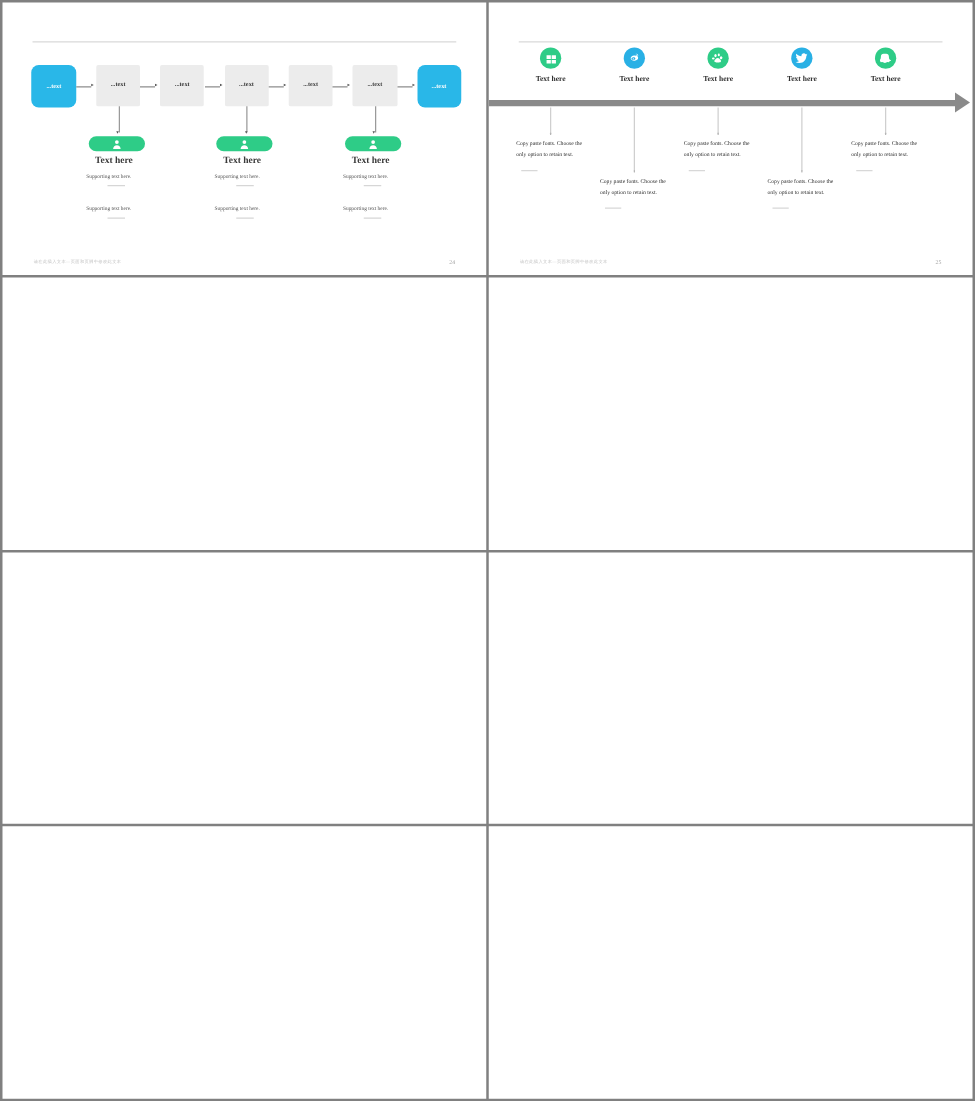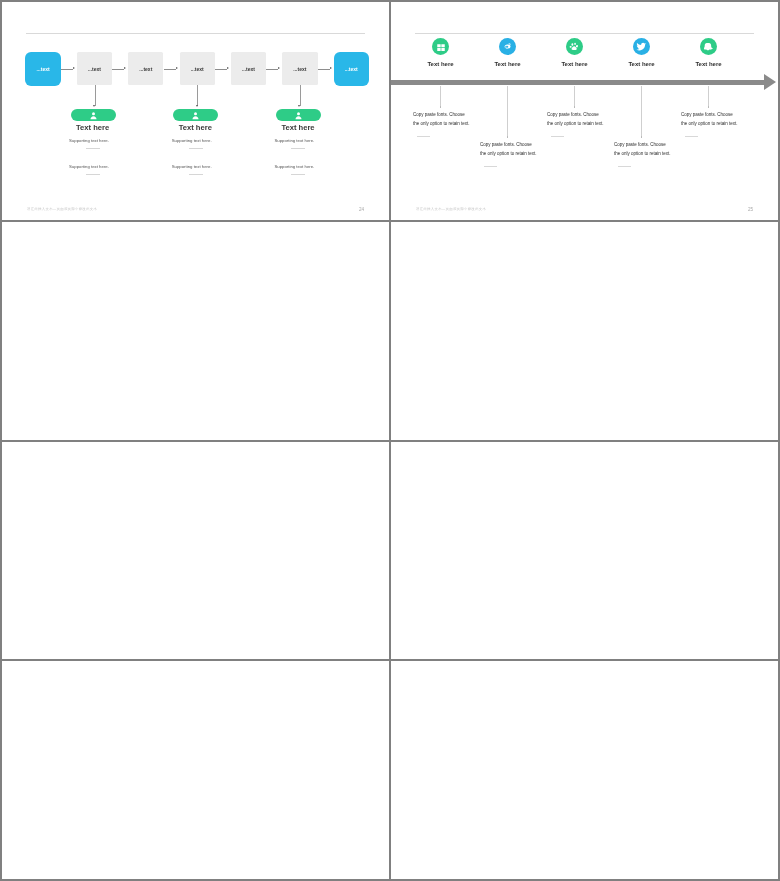--- a/index.html
+++ b/index.html
@@ -2,21 +2,21 @@
 <html><head>
 <meta charset="utf-8">
 <title>slides</title>
 <style>
   * { box-sizing: border-box; margin:0; padding:0; }
   html,body { width:780px; height:881px; overflow:hidden; }
   body { background:#808080; font-family:"Liberation Sans", sans-serif; }
   .grid { position:absolute; left:0; top:0; width:780px; height:881px;
           display:grid; grid-template-columns:387px 387px; grid-template-rows:repeat(4, 217.75px);
           gap:2px; padding:2px; }
-  .slide { position:relative; background:#ffffff; overflow:hidden; }
+  .slide { position:relative; background:#ffffff; overflow:hidden;font-family:Liberation Serif, serif; }
   .hr-top { position:absolute; left:24px; right:24px; top:31px; height:1px; background:#d9d9d9; }
   .footer { position:absolute; left:25px; bottom:9px; font-size:3.4px; color:#c4c4c4; letter-spacing:.3px;}
   .pageno { position:absolute; right:25px; bottom:8px; font-size:4.6px; color:#a8a8a8; }
 
   
   .s1 .box { position:absolute; top:50px; width:35.4px; height:33px; border-radius:5px;
              display:flex; align-items:center; justify-content:center;
              font-size:5px; font-weight:bold; color:#3a3a3a; }
   .s1 .box.on { background:#29b7e8; color:#ffffff; border-radius:6px; height:34px; top:50px;}
   .s1 .box.off { background:#ececec; border-radius:1.5px; }

